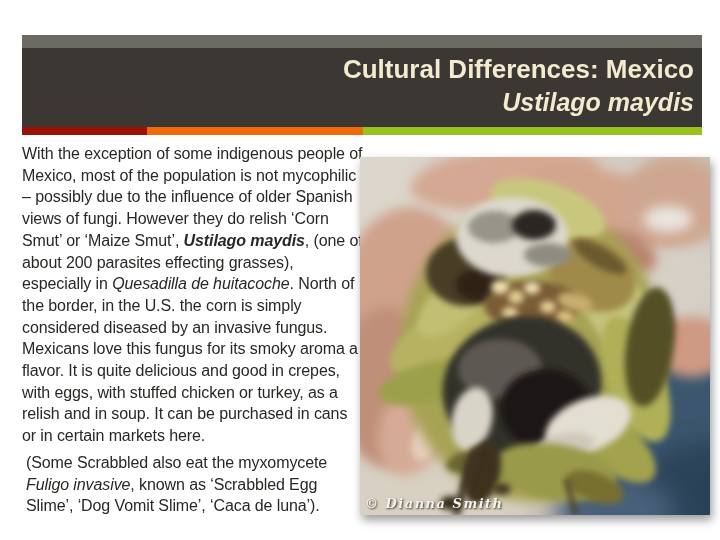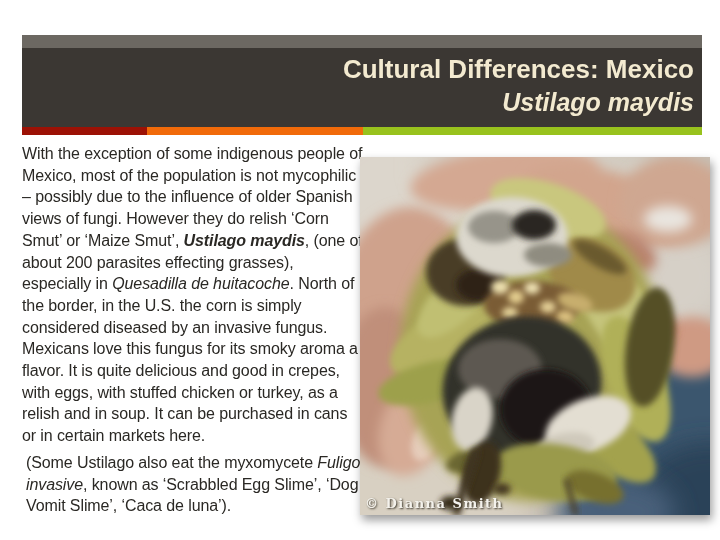--- a/index.html
+++ b/index.html
@@ -68,20 +68,21 @@
     position: absolute; left: 360px; top: 157px;
     width: 350px; height: 358px;
     overflow: hidden;
     box-shadow: 2px 5px 9px rgba(0,0,0,0.4);
     background: #c7bfb4;
   }
   .photo svg { display: block; }
   .photo-credit {
     position: absolute; left: 5px; bottom: 4px;
     font-family: "DejaVu Serif", serif;
+    font-style: italic;
     font-weight: 700;
     font-size: 13px;
     letter-spacing: 1.5px;
     color: #f4f2ec;
     text-shadow: 1px 1px 2px rgba(40,35,25,0.85);
     white-space: nowrap;
   }
 </style>
 </head>
 <body>
@@ -94,21 +95,21 @@
     <h2 class="slide-subtitle">Ustilago maydis</h2>
   </div>
   <div class="accent-bars">
     <span class="bar bar-red" style="background-color: rgb(156, 17, 5);"></span>
     <span class="bar bar-orange" style="background-color: rgb(241, 106, 10);"></span>
     <span class="bar bar-green" style="background-color: rgb(152, 194, 29);"></span>
   </div>
 
   <div class="body-text">
     <p class="para-main"><span>With the exception of some indigenous people of Mexico, most of the population is not mycophilic – possibly due to the influence of older Spanish views of fungi. However they do relish ‘Corn Smut’ or ‘Maize Smut’, </span><span class="run-bold-italic">Ustilago maydis</span><span>, (one of about 200 parasites effecting grasses), especially in </span><span class="run-italic">Quesadilla de huitacoche</span><span>. North of the border, in the U.S. the corn  is simply considered diseased by an invasive fungus. Mexicans love this fungus for its smoky aroma a flavor. It is quite delicious and good in crepes, with eggs, with stuffed chicken or turkey, as a relish and in soup. It can be purchased in cans or in certain markets here.</span></p>
-    <p class="para-note"><span>(Some Ustilago also eat the myxomycete </span><span class="run-italic">Fuligo invasive</span><span>, known as ‘Scrabbled Egg Slime’, ‘Dog Vomit Slime’, ‘Caca de luna’).</span></p>
+    <p class="para-note"><span>(Some Scrabbled also eat the myxomycete </span><span class="run-italic">Fuligo invasive</span><span>, known as ‘Scrabbled Egg Slime’, ‘Dog Vomit Slime’, ‘Caca de luna’).</span></p>
   </div>
 
   <div class="photo">
     <svg width="350" height="358" viewBox="0 0 350 358" xmlns="http://www.w3.org/2000/svg">
       <defs>
         <filter id="b12" x="-60%" y="-60%" width="220%" height="220%">
             <feGaussianBlur stdDeviation="12"></feGaussianBlur>
           </filter>
         <filter id="b6" x="-60%" y="-60%" width="220%" height="220%">
             <feGaussianBlur stdDeviation="6"></feGaussianBlur>

